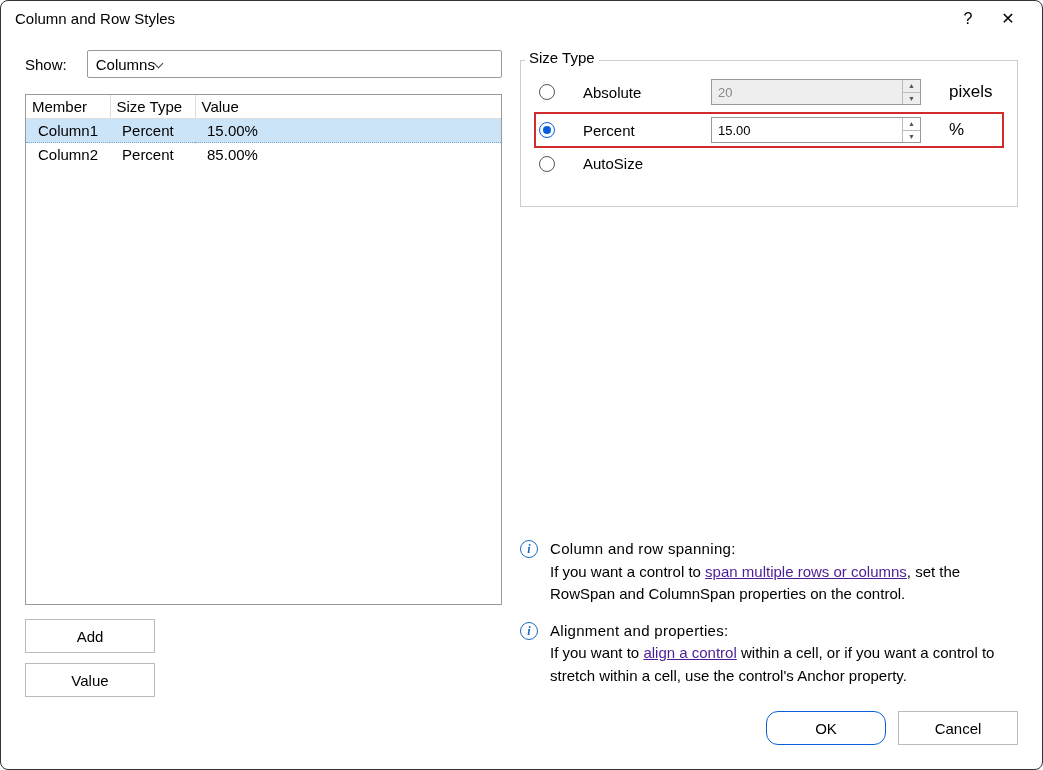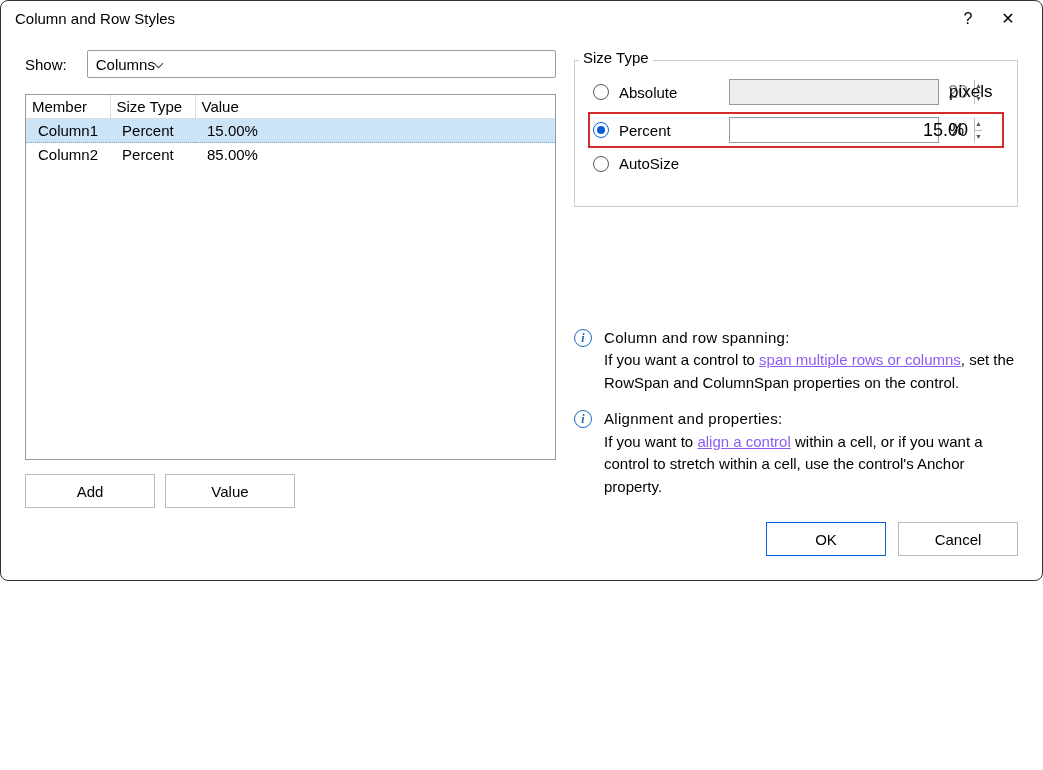--- a/index.html
+++ b/index.html
@@ -6,21 +6,21 @@
     body {
       font-family: "Segoe UI", Tahoma, sans-serif;
       font-size: 14px;
       background: #fff;
       width: 1043px;
       height: 770px;
       overflow: hidden;
     }
     .dialog {
       width: 1043px;
-      height: 581px;
+      height: 770px;
       border: 1px solid #333;
       border-radius: 8px;
       background: #fff;
       display: flex;
       flex-direction: column;
     }
     .titlebar {
       display: flex;
       align-items: center;
       padding: 8px 14px 4px 14px;
@@ -95,20 +95,21 @@
     }
     .grid tr.selected td {
       background: #cce4f7;
       border-top: 1px solid #7aa7c7;
       border-bottom: 1px dotted #7aa7c7;
     }
     .btn-row {
       display: flex;
       gap: 10px;
       margin-top: 14px;
+      flex-direction: column;
     }
     .btn {
       width: 130px;
       height: 34px;
       border: 1px solid #bbb;
       background: #fff;
       font-size: 15px;
       cursor: pointer;
     }
     .right-pane {
@@ -127,21 +128,21 @@
       top: -12px;
       left: 4px;
       background: #fff;
       padding: 0 4px;
       font-size: 15px;
     }
     .size-row {
       display: flex;
       align-items: center;
       margin-bottom: 10px;
-      gap: 10px;
+      gap: 28px;
     }
     .size-row.highlight {
       outline: 2px solid #d12b2b;
       outline-offset: 1px;
       padding: 2px;
       margin-left: -2px;
       margin-right: -2px;
     }
     .radio {
       width: 16px;
@@ -171,23 +172,22 @@
       background: #fff;
     }
     .numbox.disabled {
       background: #eee;
       color: #888;
     }
     .numbox input {
       flex: 1;
       border: none;
       outline: none;
-      text-align: right;
       padding: 0 6px;
-      font-size: 18px;
+      font-size: 13px;
       background: transparent;
       color: inherit;
     }
     .spinner {
       width: 18px;
       display: flex;
       flex-direction: column;
       border-left: 1px solid #bbb;
     }
     .spinner div {
@@ -220,37 +220,37 @@
       display: flex;
       align-items: center;
       justify-content: center;
       flex-shrink: 0;
       font-family: serif;
       font-style: italic;
       margin-top: 2px;
     }
     .info-text { flex: 1; }
     .info-title { letter-spacing: 0.3px; }
-    .link { color: #8b5cf6; text-decoration: underline; cursor: pointer; }
+    .link { color: #4c1d95; text-decoration: underline; cursor: pointer; }
     .info-section { margin-top: auto; padding-bottom: 10px; }
     .dialog-footer {
       display: flex;
       justify-content: flex-end;
       gap: 12px;
       padding: 14px 24px 24px 24px;
     }
     .dlg-btn {
       width: 120px;
       height: 34px;
       border: 1px solid #bbb;
       background: #fff;
       font-size: 15px;
       cursor: pointer;
     }
-    .dlg-btn.primary { border-color: #0a5fd9; }
+    .dlg-btn.primary { border-color: #0a5fd9; border-radius: 12px; }
   </style>
 </head>
 <body>
 
 <div class="dialog">
   <div class="titlebar">
     <div class="title">Column and Row Styles</div>
     <div class="icon-btn">?</div>
     <div class="icon-btn">✕</div>
   </div>

